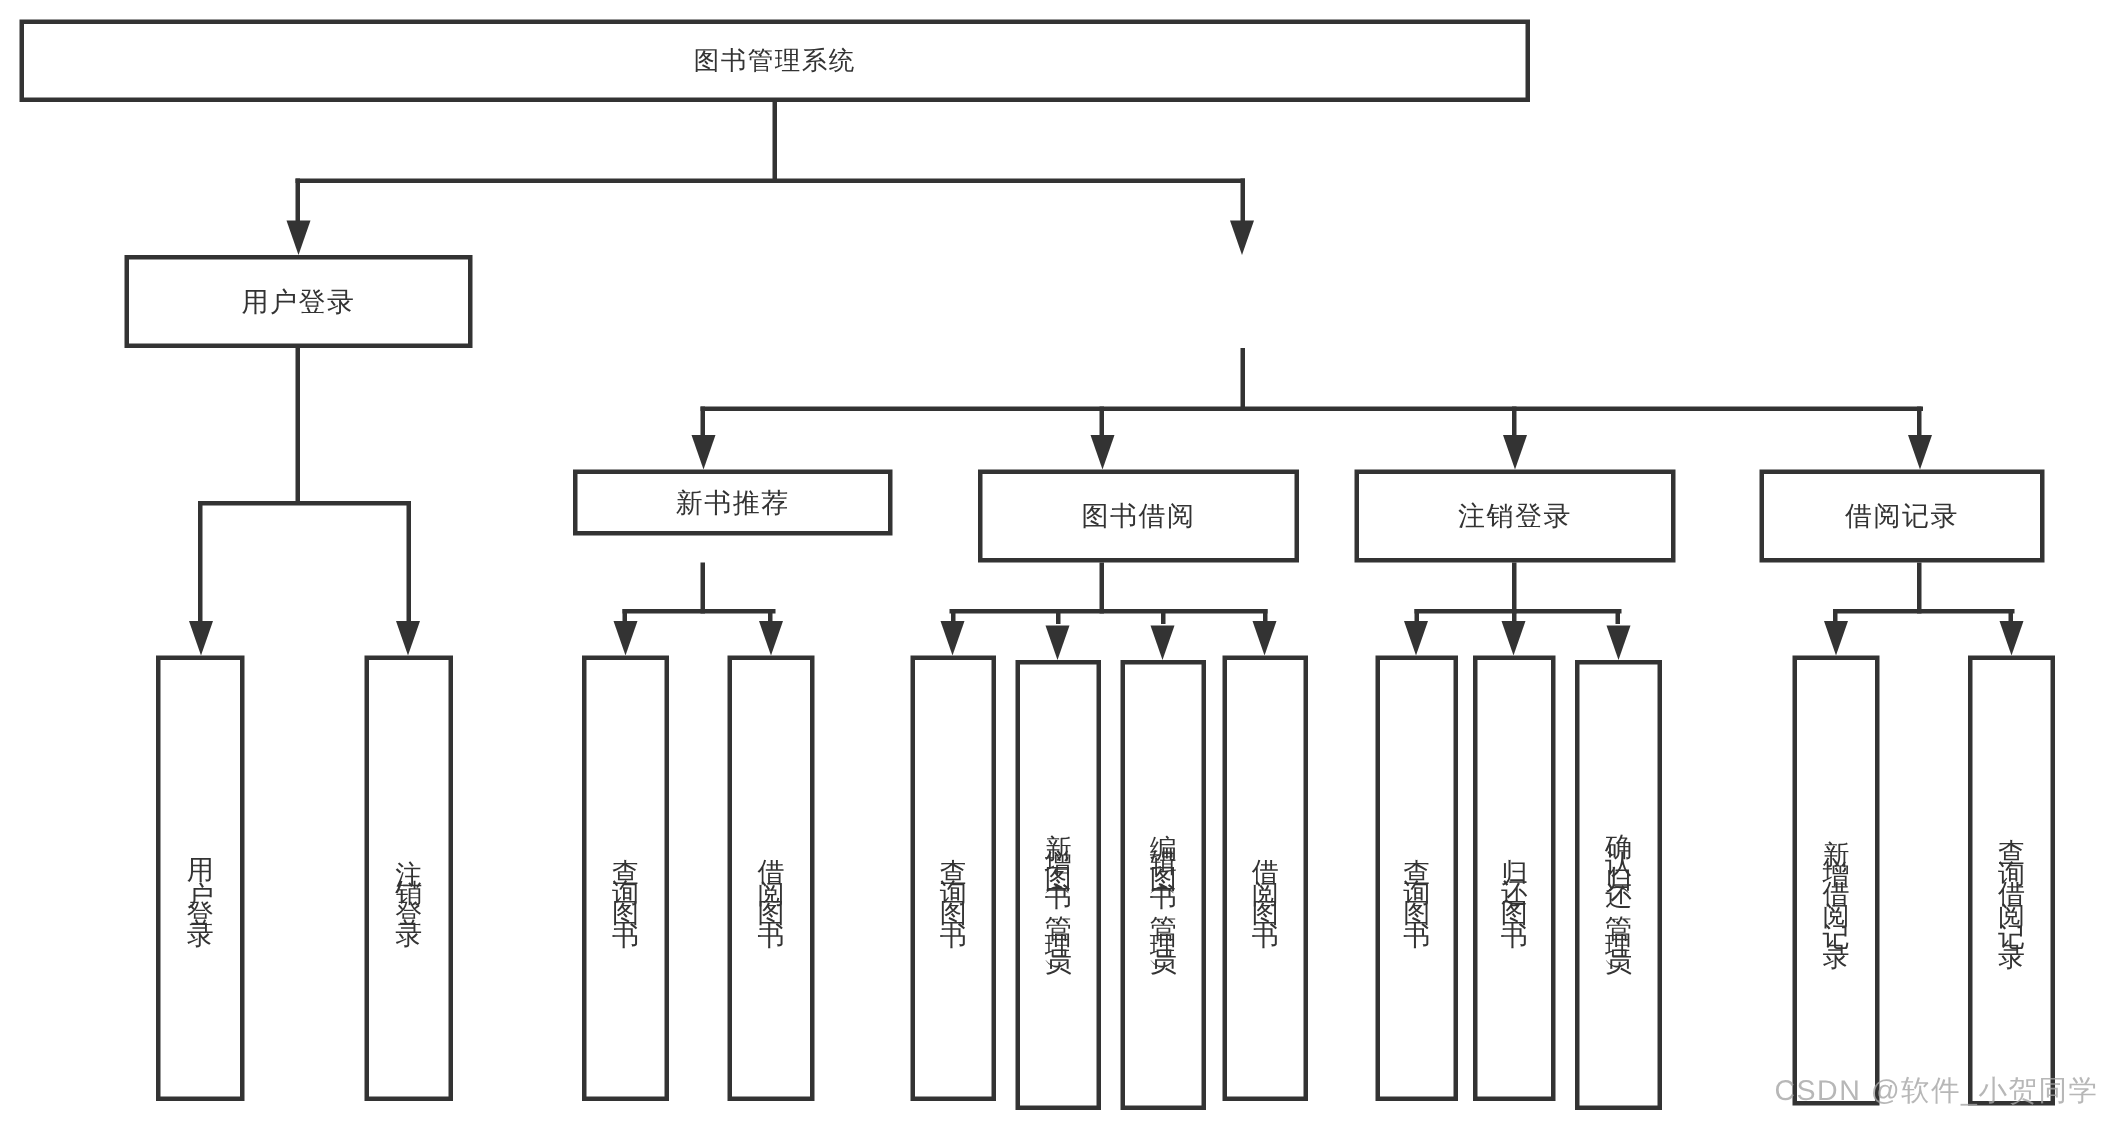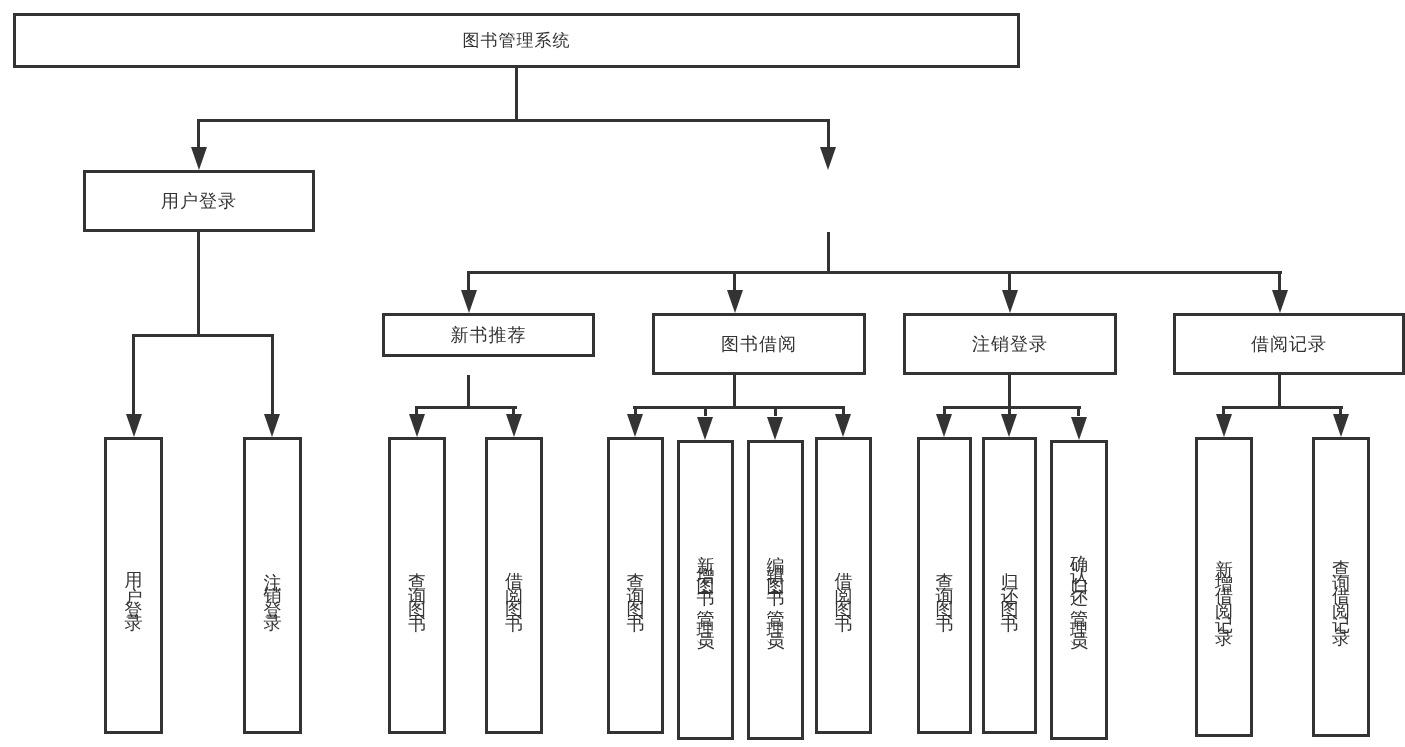--- a/index.html
+++ b/index.html
@@ -70,21 +70,21 @@
 
   <div class="box" style="left:382px;top:313px;width:213px;height:44px">
     <span class="lbl">新书推荐</span>
   </div>
   <div class="box" style="left:652px;top:313px;width:214px;height:62px">
     <span class="lbl">图书借阅</span>
   </div>
   <div class="box" style="left:903px;top:313px;width:214px;height:62px">
     <span class="lbl">注销登录</span>
   </div>
-  <div class="box" style="left:1173px;top:313px;width:232px;height:62px">
+  <div class="box" style="left:1173px;top:313px;width:190px;height:62px">
     <span class="lbl">借阅记录</span>
   </div>
 
   <div class="vline" style="left:467px;top:375px;height:34px"></div>
   <div class="hline" style="left:415px;top:406px;width:102px"></div>
   <div class="vline" style="left:415px;top:406px;height:10px"></div>
   <div class="arrow" style="left:409px;top:414px"></div>
   <div class="vline" style="left:512px;top:406px;height:10px"></div>
   <div class="arrow" style="left:506px;top:414px"></div>
 
@@ -152,14 +152,15 @@
     <span class="lbl">确认归还（管理员）</span>
   </div>
 
   <div class="box leaf" style="left:1195px;top:437px;width:58px;height:300px">
     <span class="lbl">新增借阅记录</span>
   </div>
   <div class="box leaf" style="left:1312px;top:437px;width:58px;height:300px">
     <span class="lbl">查询借阅记录</span>
   </div>
 
+  <div class="watermark">CSDN @软件_小贺同学</div>
 
 </div>
 
 </body></html>

